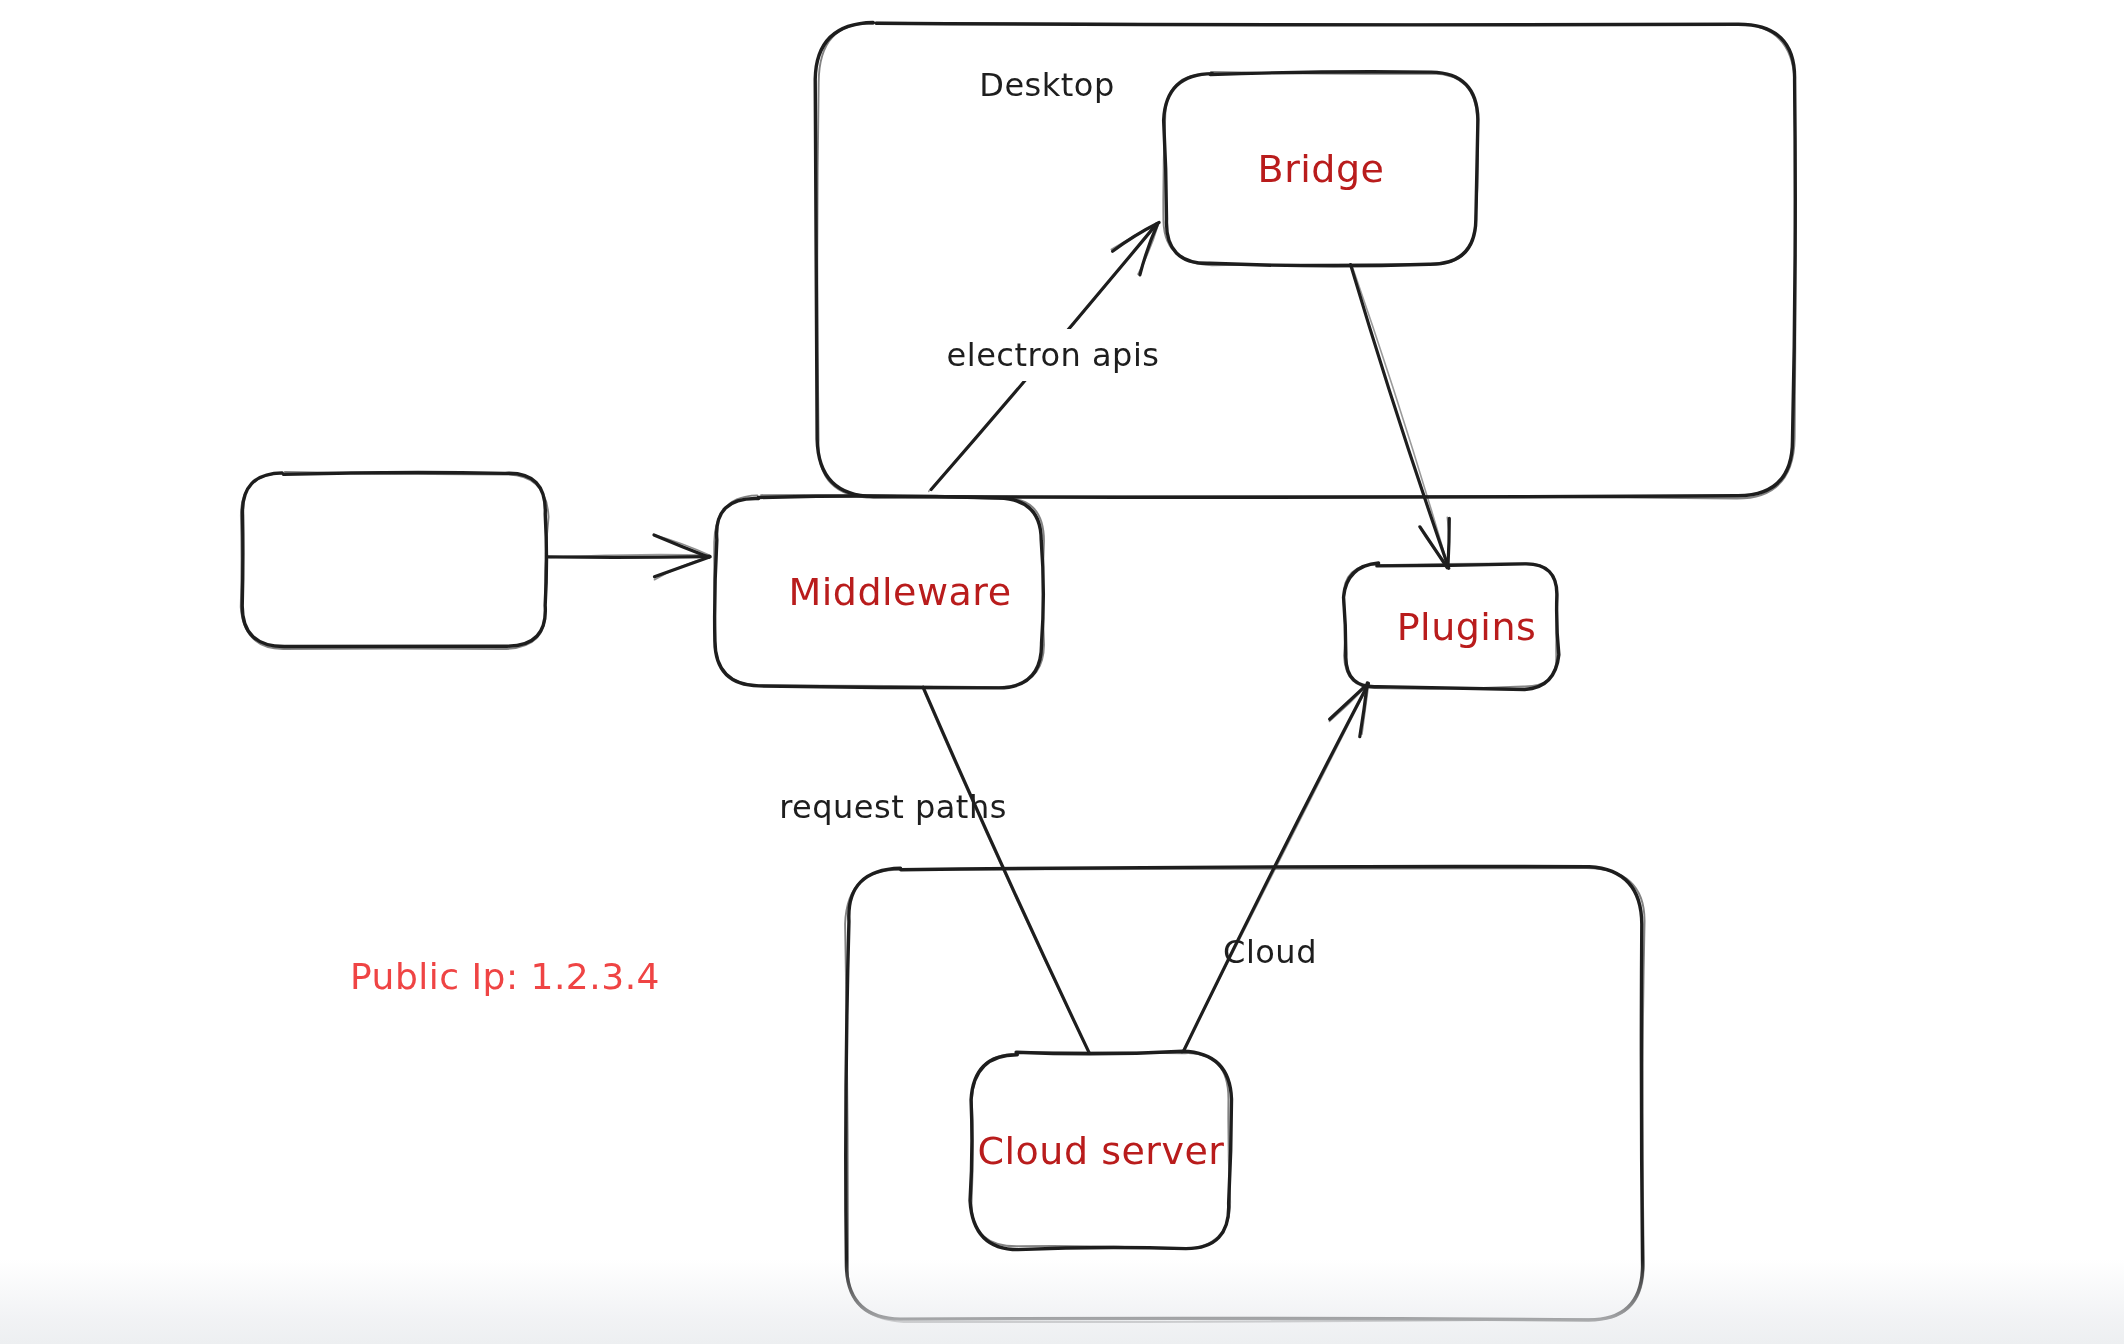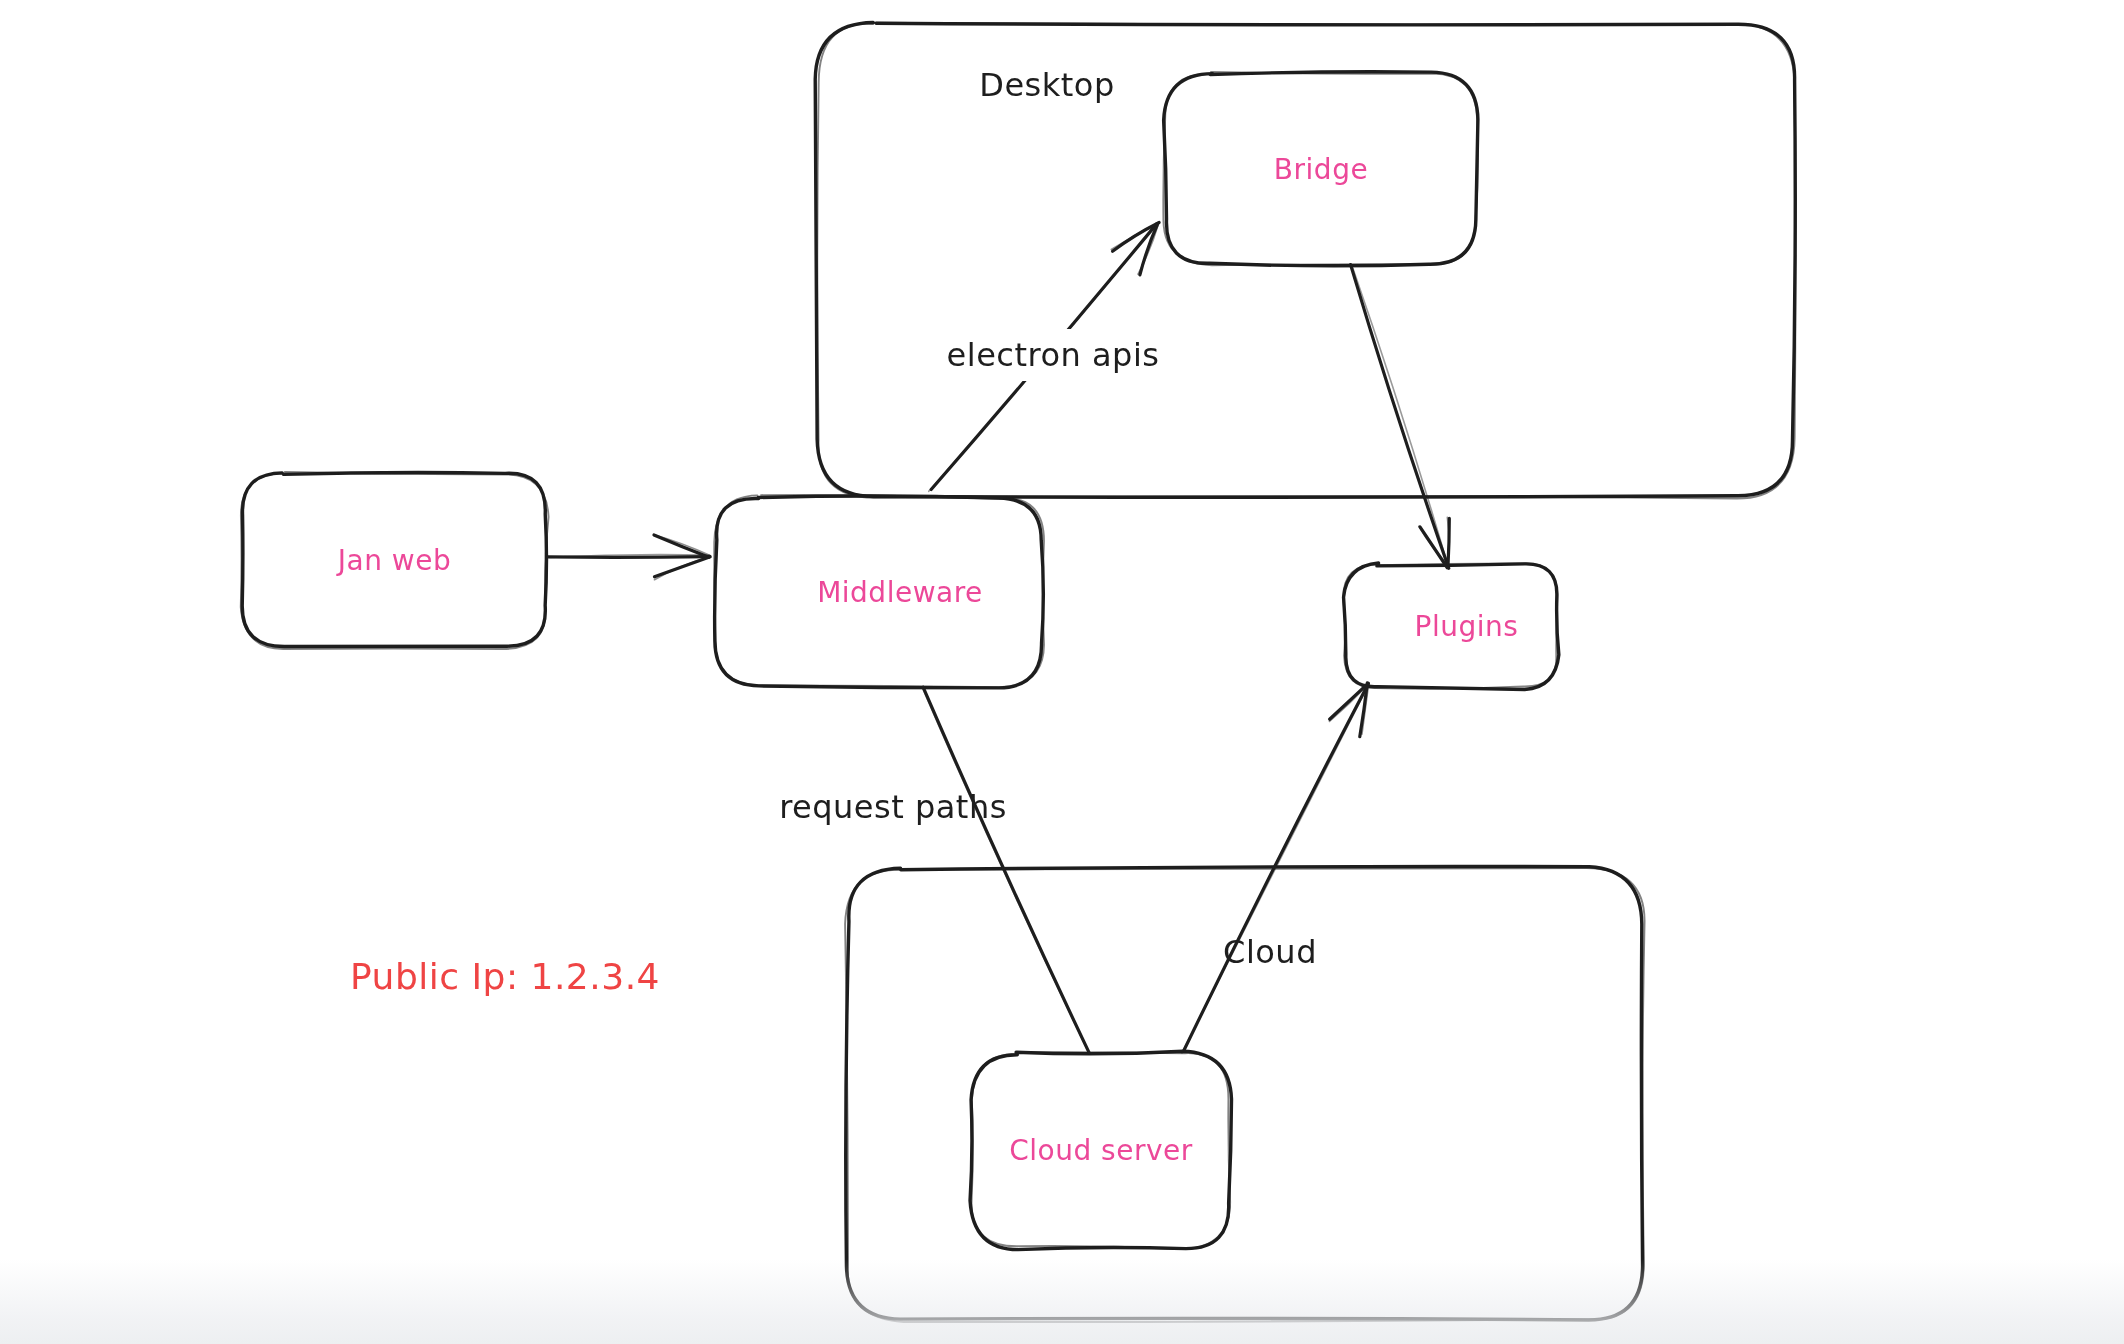--- a/index.html
+++ b/index.html
@@ -26,22 +26,22 @@
   .shape {
     position: absolute;
     background: transparent;
   }
   .node {
     display: flex;
     align-items: center;
     justify-content: center;
   }
   .node span {
-    font-size: 28px;
-    color: #ec4899;
+    font-size: 38px;
+    color: #b91c1c;
     white-space: nowrap;
     letter-spacing: 0.5px;
   }
   .float-label {
     position: absolute;
     font-size: 32px;
     color: #1e1e1e;
     text-align: center;
     line-height: 52px;
     white-space: nowrap;
@@ -112,23 +112,20 @@
       <path d="M 1182.005492350304 1052.9152120233848 Q 1275.1441321399718 867.8210990377576 1369.2283541667748 683.4213288526007" fill="none" stroke="#1e1e1e" stroke-width="1.6" stroke-opacity="0.45" stroke-linecap="round"></path>
       <path d="M 1368.161370562013 683.373840055785 Q 1348.7100726368776 701.4625783994325 1329.6015504235543 719.2028679834389" fill="none" stroke="#1e1e1e" stroke-width="3.2" stroke-opacity="1" stroke-linecap="round"></path>
       <path d="M 1367.6426460763687 684.8636827503851 Q 1350.3936564942699 703.1816223068679 1329.4596466474463 721.3921534416337" fill="none" stroke="#1e1e1e" stroke-width="1.6" stroke-opacity="0.5" stroke-linecap="round"></path>
       <path d="M 1367.373840055785 682.752274912571 Q 1364.2663694805 709.7314262584086 1359.777577781517 736.6527675364568" fill="none" stroke="#1e1e1e" stroke-width="3.2" stroke-opacity="1" stroke-linecap="round"></path>
       <path d="M 1368.8636827503851 682.6103711364631 Q 1365.1876746828768 709.8573322989362 1361.966863239712 734.1924129244535" fill="none" stroke="#1e1e1e" stroke-width="1.6" stroke-opacity="0.5" stroke-linecap="round"></path>
     </svg>
 
   <div class="shape" style="left:817px; top:23px; width:977px; height:474px;"></div>
   <div class="shape" style="left:847px; top:868px; width:796px; height:452px;"></div>
 
-  <div class="shape node" style="left:242px; top:473px; width:305px; height:175px;">
-    <span>Jan web</span>
-  </div>
   <div class="shape node" style="left:736px; top:497px; width:328px; height:190px;">
     <span>Middleware</span>
   </div>
   <div class="shape node" style="left:1165px; top:73px; width:312px; height:192px;">
     <span>Bridge</span>
   </div>
   <div class="shape node" style="left:1345px; top:565px; width:243px; height:123px;">
     <span>Plugins</span>
   </div>
   <div class="shape node" style="left:972px; top:1053px; width:258px; height:195px;">

